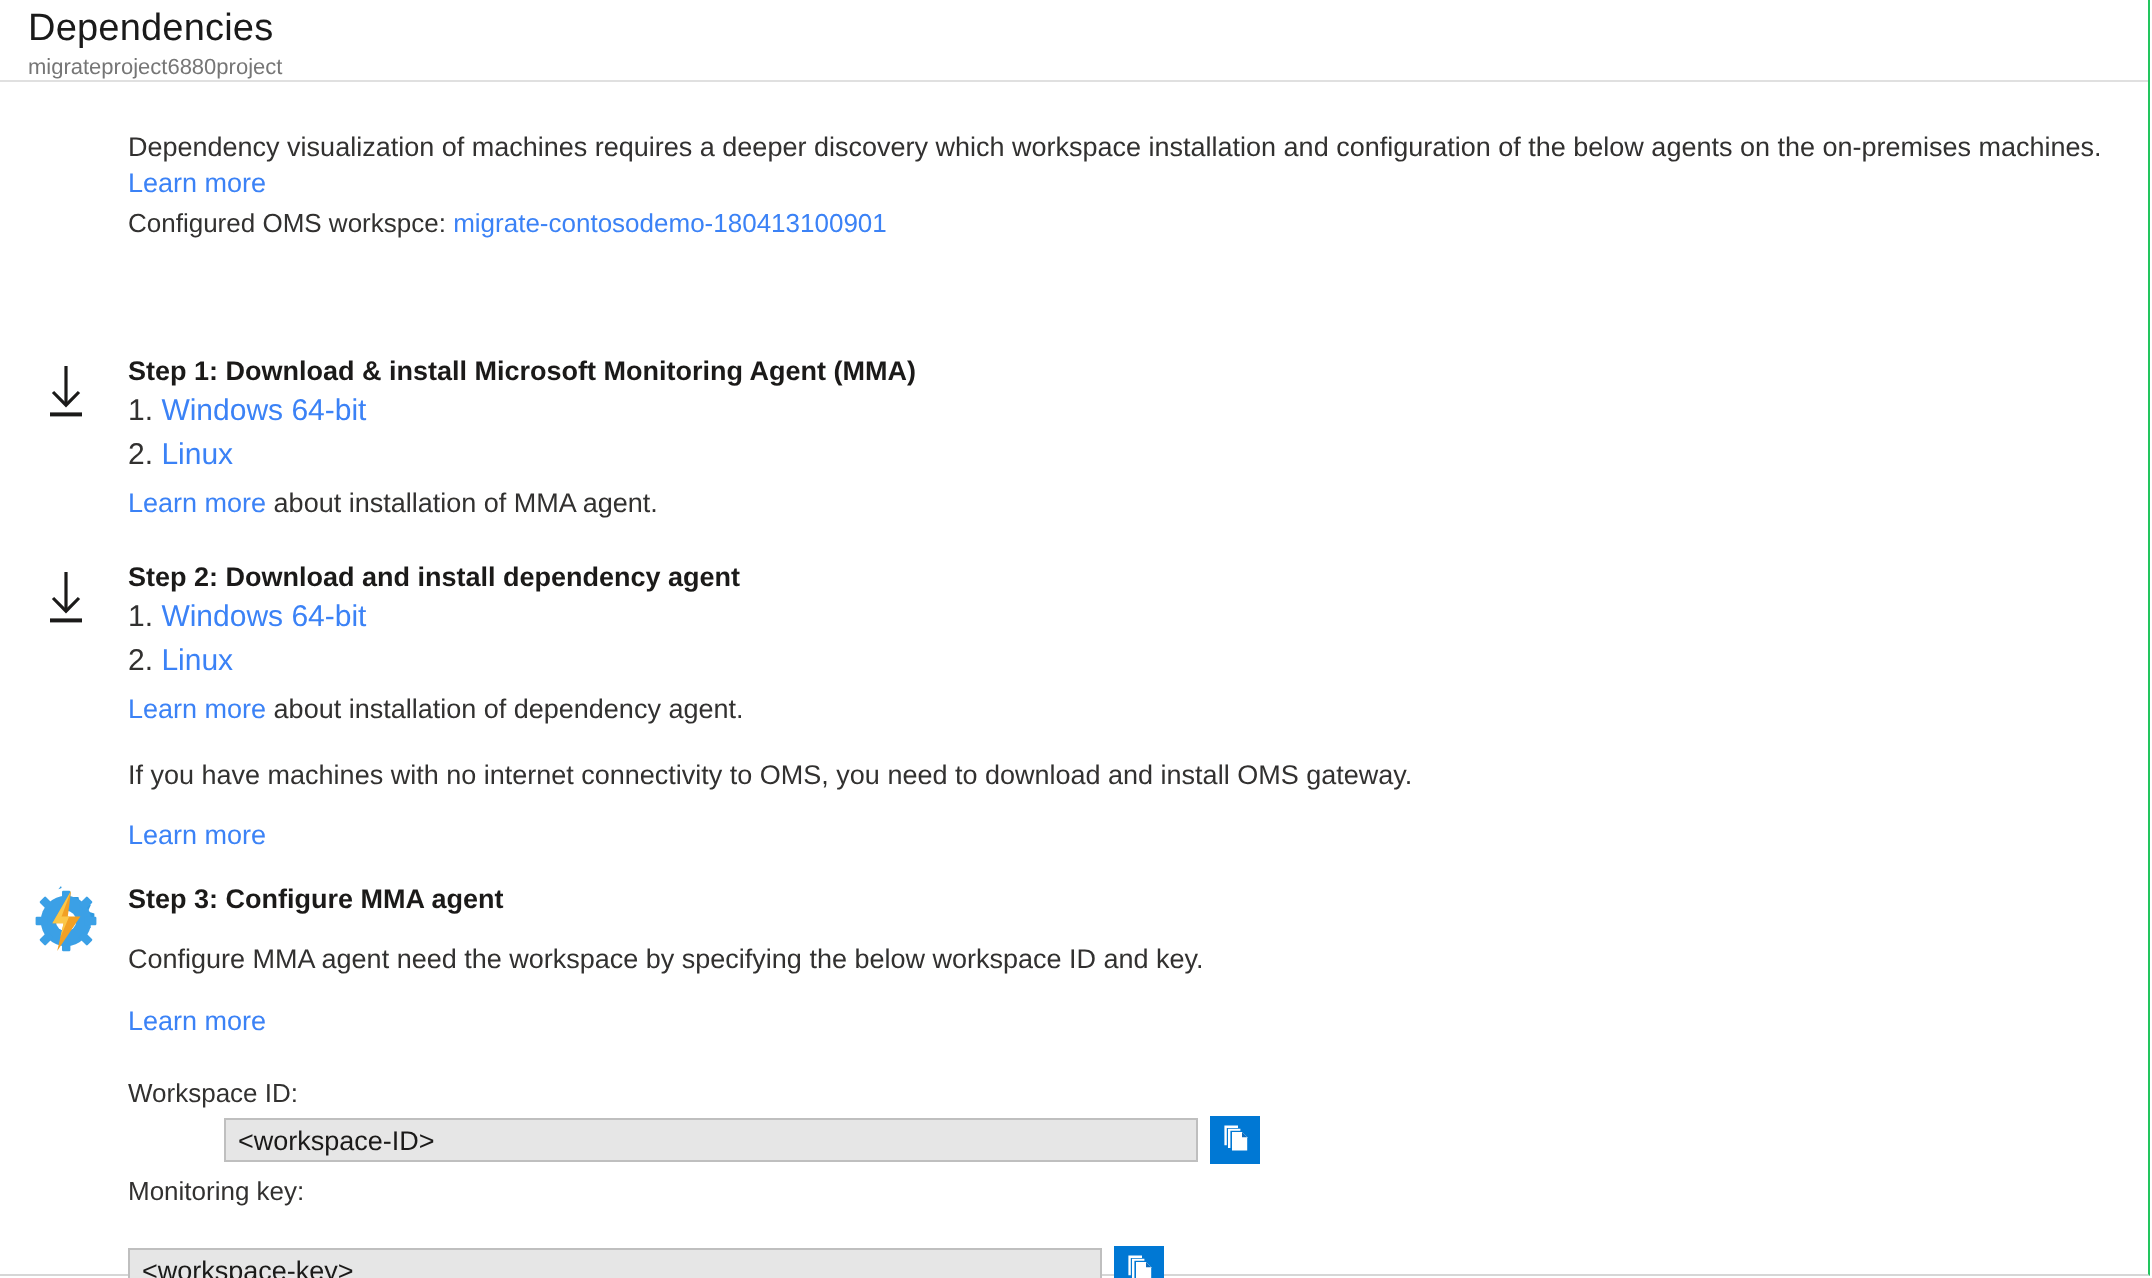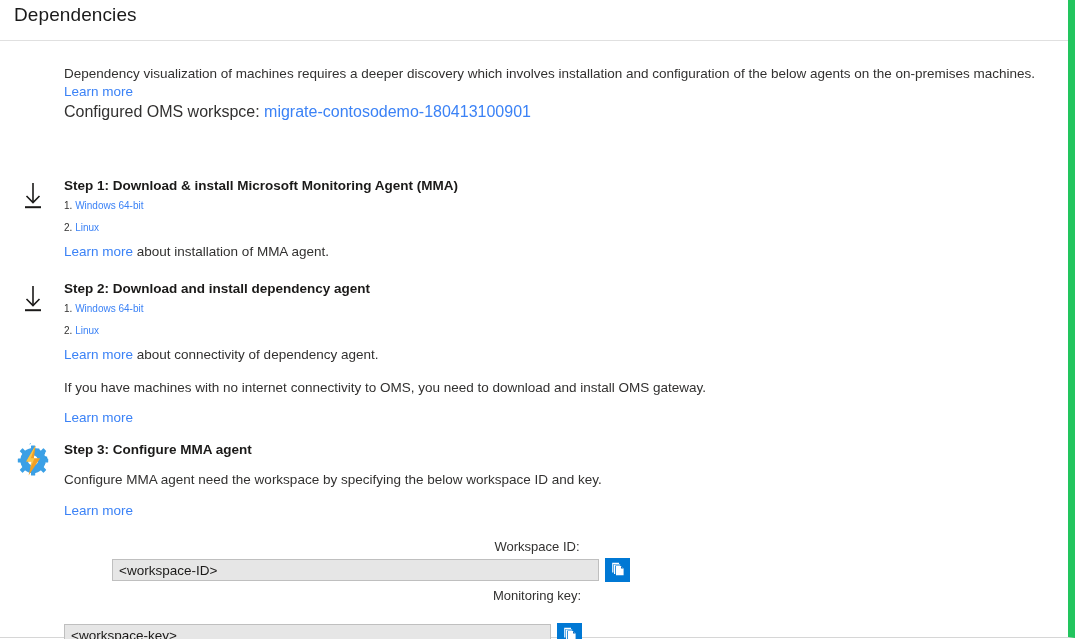--- a/index.html
+++ b/index.html
@@ -14,21 +14,21 @@
     color: #333333;
     overflow: hidden;
     position: relative;
   }
   #page {
     position: absolute;
     left: 0; top: 0;
     width: 1075px;
     height: 638px;
     box-sizing: border-box;
-    border-right: 7px solid #22c55e;
+    border-right: 1px solid #22c55e;
     border-bottom: 1px solid #d6d6d6;
     background: #ffffff;
   }
 
   
   .header {
     box-sizing: border-box;
     height: 41px;
     padding: 4px 0 0 14px;
     border-bottom: 1px solid #e0e0e0;
@@ -59,21 +59,21 @@
     top: 24px;
     width: 1000px;
     font-size: 13.5px;
     line-height: 18px;
     color: #323130;
   }
   .workspace-line {
     position: absolute;
     left: 64px;
     top: 62px;
-    font-size: 16px;
+    font-size: 13px;
     line-height: 18px;
     color: #323130;
   }
 
   a.link, .link {
     color: #3b82f6;
     text-decoration: none;
     cursor: pointer;
   }
 
@@ -98,21 +98,21 @@
     font-weight: bold;
     color: #1b1a19;
     line-height: 18px;
   }
   .olist {
     margin: 0;
     padding: 0;
     list-style: none;
   }
   .olist li {
-    font-size: 10px;
+    font-size: 15px;
     line-height: 22px;
     color: #323130;
   }
   .olist li .num { color: #323130; }
   .step-note {
     font-size: 13.5px;
     line-height: 18px;
     color: #323130;
     margin-top: 4px;
   }
@@ -120,21 +120,20 @@
     font-size: 13.5px;
     line-height: 18px;
     color: #323130;
   }
 
   
   .field-label {
     font-size: 13px;
     line-height: 17px;
     color: #323130;
-    text-align: center;
   }
   .field-row {
     display: flex;
     align-items: center;
   }
   .field-input {
     box-sizing: border-box;
     width: 487px;
     height: 22px;
     background: #e6e6e6;
@@ -160,25 +159,26 @@
     cursor: pointer;
   }
 </style>
 </head>
 <body>
 
 <div id="page">
 
   <div class="header">
     <div class="header-title">Dependencies</div>
+    <div class="header-subtitle">migrateproject6880project</div>
   </div>
 
   <div class="content">
 
-    <div class="intro"><span>Dependency visualization of machines requires a deeper discovery which involves installation and configuration of the below agents on the on-premises machines. </span><a class="link">Learn more</a></div>
+    <div class="intro"><span>Dependency visualization of machines requires a deeper discovery which workspace installation and configuration of the below agents on the on-premises machines. </span><a class="link">Learn more</a></div>
 
     <div class="workspace-line"><span>Configured OMS workspce: </span><a class="link">migrate-contosodemo-180413100901</a></div>
 
     <div class="step" style="top:136px;">
       <div class="step-icon">
         <svg width="38" height="38" viewBox="0 0 38 38">
           <path d="M19 6 L19 25" stroke="#1b1a19" stroke-width="1.6" fill="none"></path>
           <path d="M12.5 19 L19 25.6 L25.5 19" stroke="#1b1a19" stroke-width="1.6" fill="none"></path>
           <path d="M11 30.2 L27 30.2" stroke="#1b1a19" stroke-width="2" fill="none"></path>
         </svg>
@@ -200,21 +200,21 @@
           <path d="M12.5 19 L19 25.6 L25.5 19" stroke="#1b1a19" stroke-width="1.6" fill="none"></path>
           <path d="M11 30.2 L27 30.2" stroke="#1b1a19" stroke-width="2" fill="none"></path>
         </svg>
       </div>
       <div class="step-body">
         <div class="step-title">Step 2: Download and install dependency agent</div>
         <ul class="olist">
           <li><span class="num">1.</span> <a class="link">Windows 64-bit</a></li>
           <li><span class="num">2.</span> <a class="link">Linux</a></li>
         </ul>
-        <div class="step-note"><a class="link">Learn more</a><span> about connectivity of dependency agent.</span></div>
+        <div class="step-note"><a class="link">Learn more</a><span> about installation of dependency agent.</span></div>
         <div class="para" style="margin-top:15px;">If you have machines with no internet connectivity to OMS, you need to download and install OMS gateway.</div>
         <div class="para" style="margin-top:12px;"><a class="link">Learn more</a></div>
       </div>
     </div>
 
     <div class="step" style="top:400px;">
       <div class="step-icon">
         <svg width="38" height="38" viewBox="0 0 38 38">
           <g transform="translate(3,1)">
             <path d="M15.5 0.5 L18.3 0.5 L19.1 3.6 L22.2 2.3 L24.2 4.3 L22.8 7.4 L25.9 8.3 L25.9 11.1 L22.8 11.9 L24.2 15 L22.2 17 L19.1 15.7 L18.3 18.8 L15.5 18.8 L14.6 15.7 L11.5 17 L9.5 15 L10.9 11.9 L7.8 11.1 L7.8 8.3 L10.9 7.4 L9.5 4.3 L11.5 2.3 L14.6 3.6 Z" fill="#2f9ae0" transform="translate(3,6) scale(1.05)"></path>

